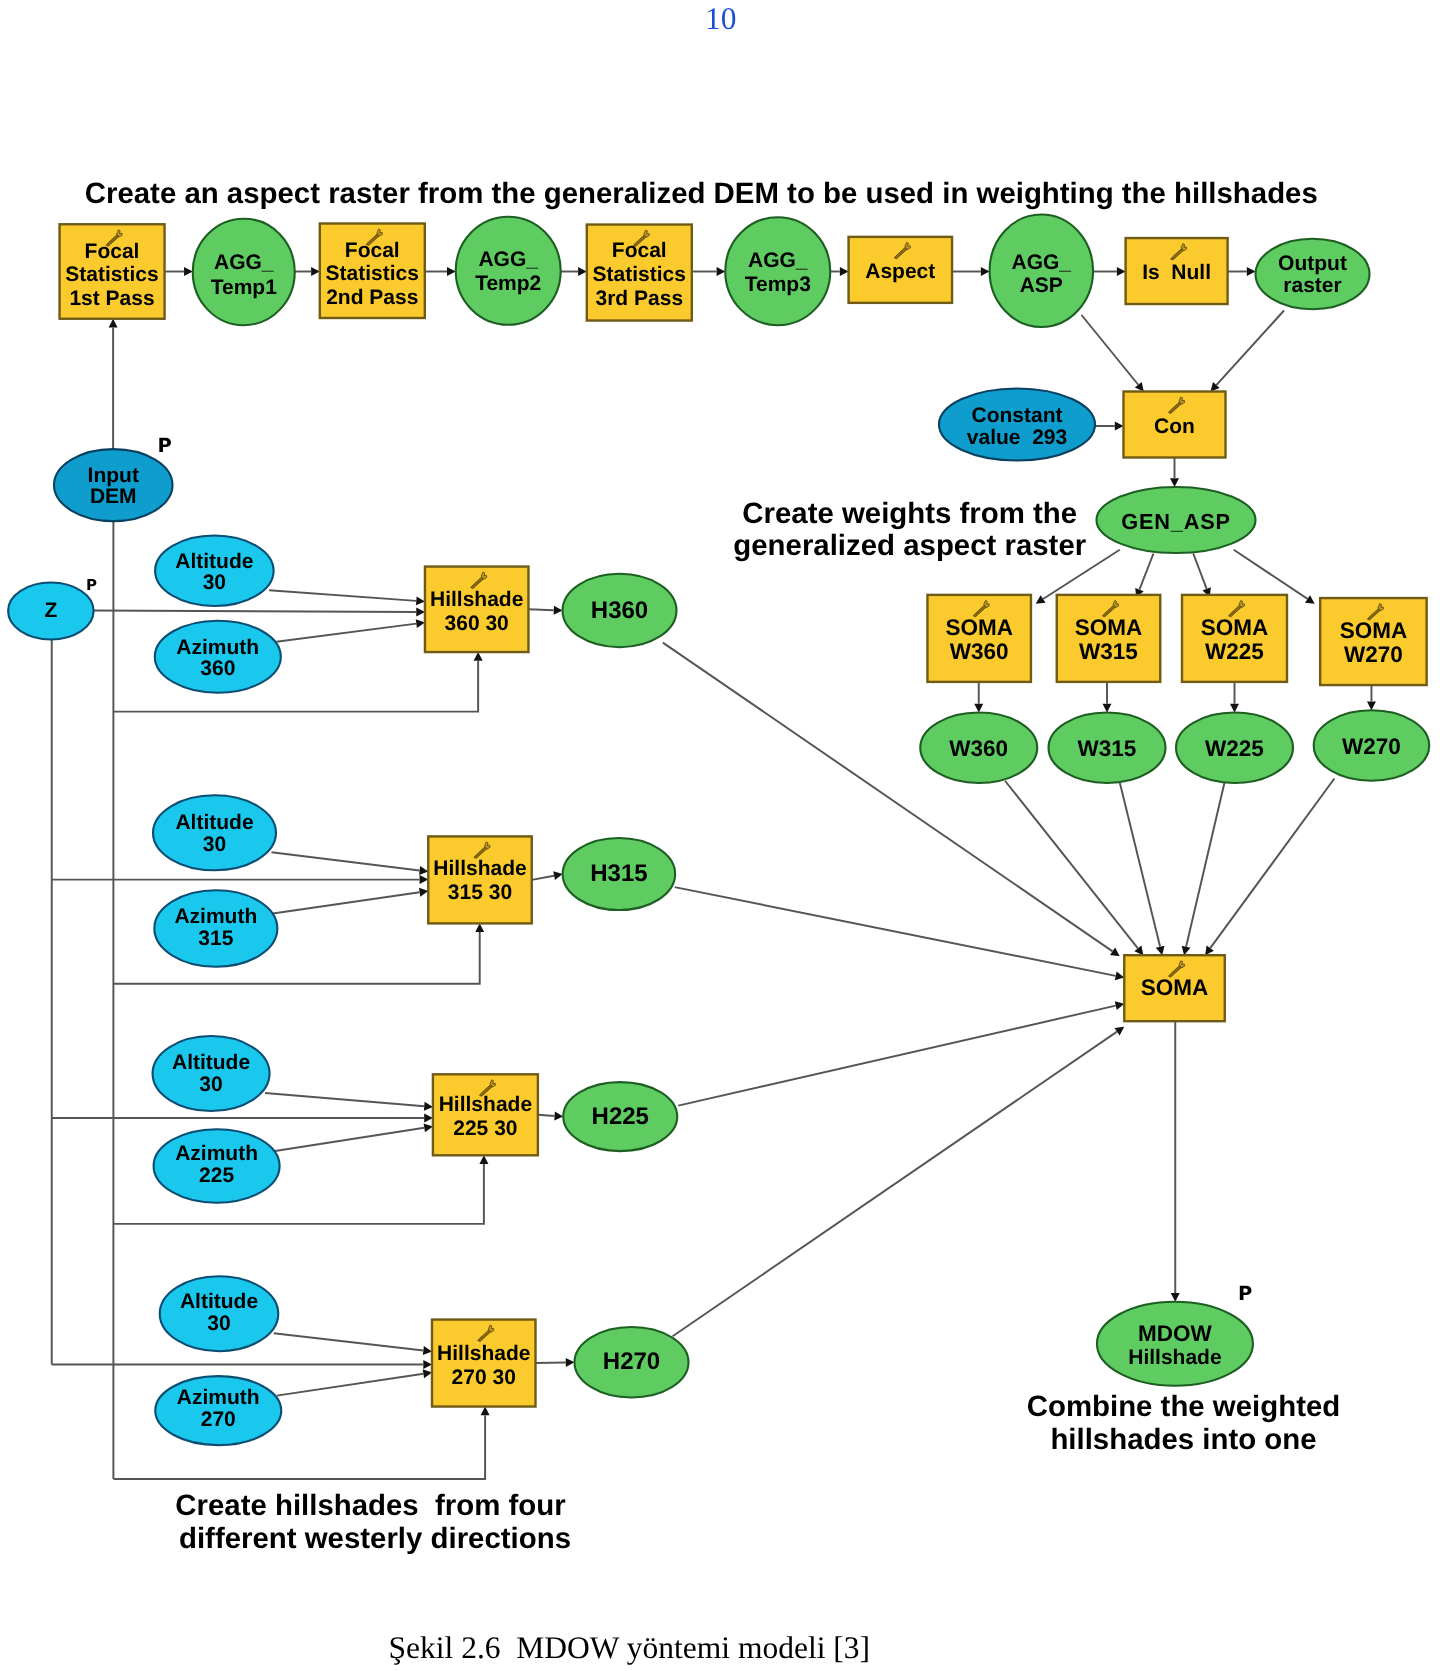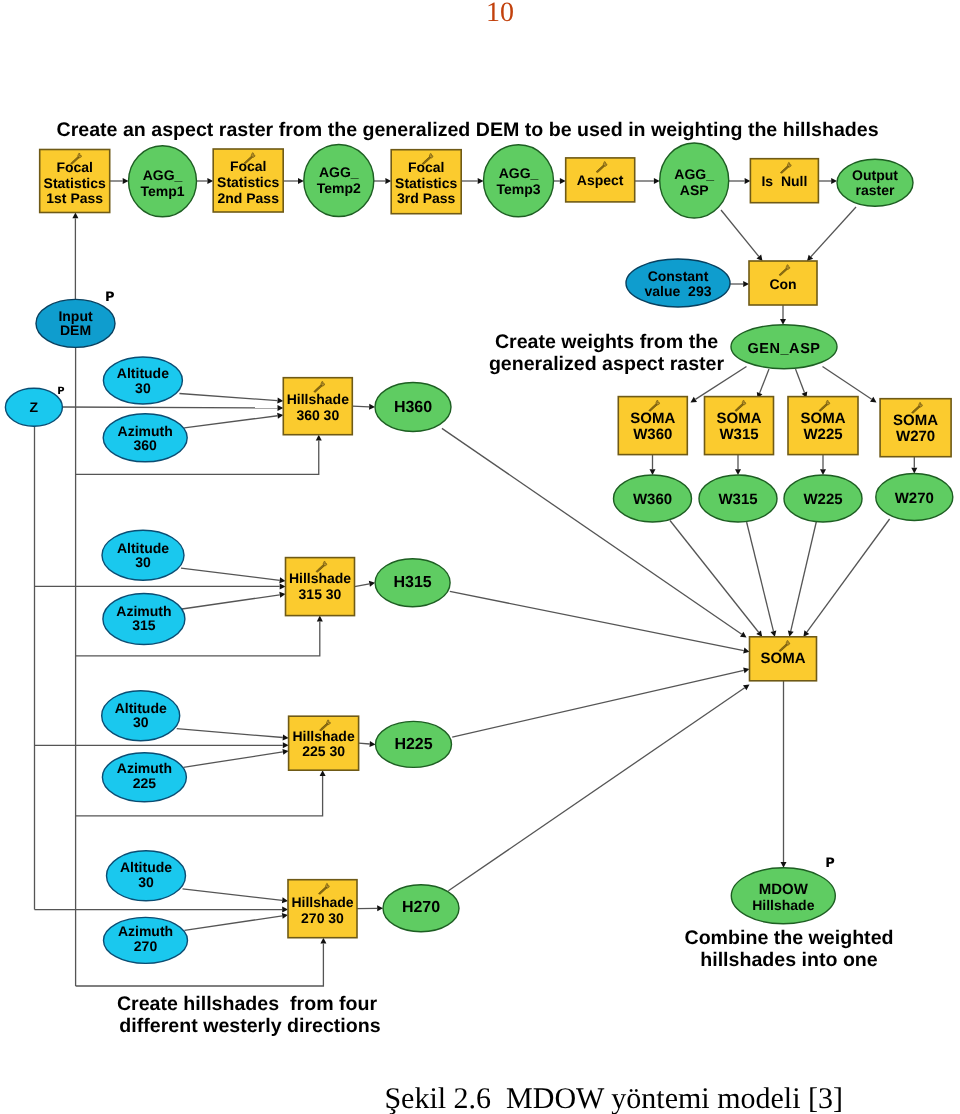--- a/index.html
+++ b/index.html
@@ -1,23 +1,23 @@
 <!DOCTYPE html>
 <html><head>
 <meta charset="utf-8">
 <title>MDOW model figure</title>
 <style>
   html,body{margin:0;padding:0;background:#ffffff;
     -webkit-font-smoothing:antialiased;text-rendering:geometricPrecision;}
   body{width:960px;height:1114px;overflow:hidden;}
   #page{position:relative;width:960px;height:1114px;background:#ffffff;}
-  #pagenum{position:absolute;left:470px;top:-1px;width:60px;text-align:center;
-    font-family:"Liberation Serif",serif;font-size:28px;line-height:27px;color:#c2410c;}
-  #caption{position:absolute;left:243px;top:1085px;width:600px;text-align:right;
-    font-family:"Liberation Serif",serif;font-size:30px;line-height:27px;color:#000;}
+  #pagenum{position:absolute;left:470px;top:-1px;width:60px;text-align:left;
+    font-family:"Liberation Serif",serif;font-size:21px;line-height:27px;color:#1d4ed8;}
+  #caption{position:absolute;left:259px;top:1085px;width:600px;text-align:left;
+    font-family:"Liberation Serif",serif;font-size:21px;line-height:27px;color:#000;}
   svg#diagram{position:absolute;left:0;top:0;display:block;}
   text.nodelabel{font-family:"Liberation Sans",sans-serif;font-weight:bold;
      text-anchor:middle;fill:#000;font-size:14px;}
   text.note{font-family:"Liberation Sans",sans-serif;font-weight:bold;fill:#000;font-size:19.6px;}
   text.pmark{font-family:"DejaVu Sans",sans-serif;font-weight:bold;fill:#000;font-size:12px;}
 </style>
 </head>
 <body>
 
 <div id="page">

